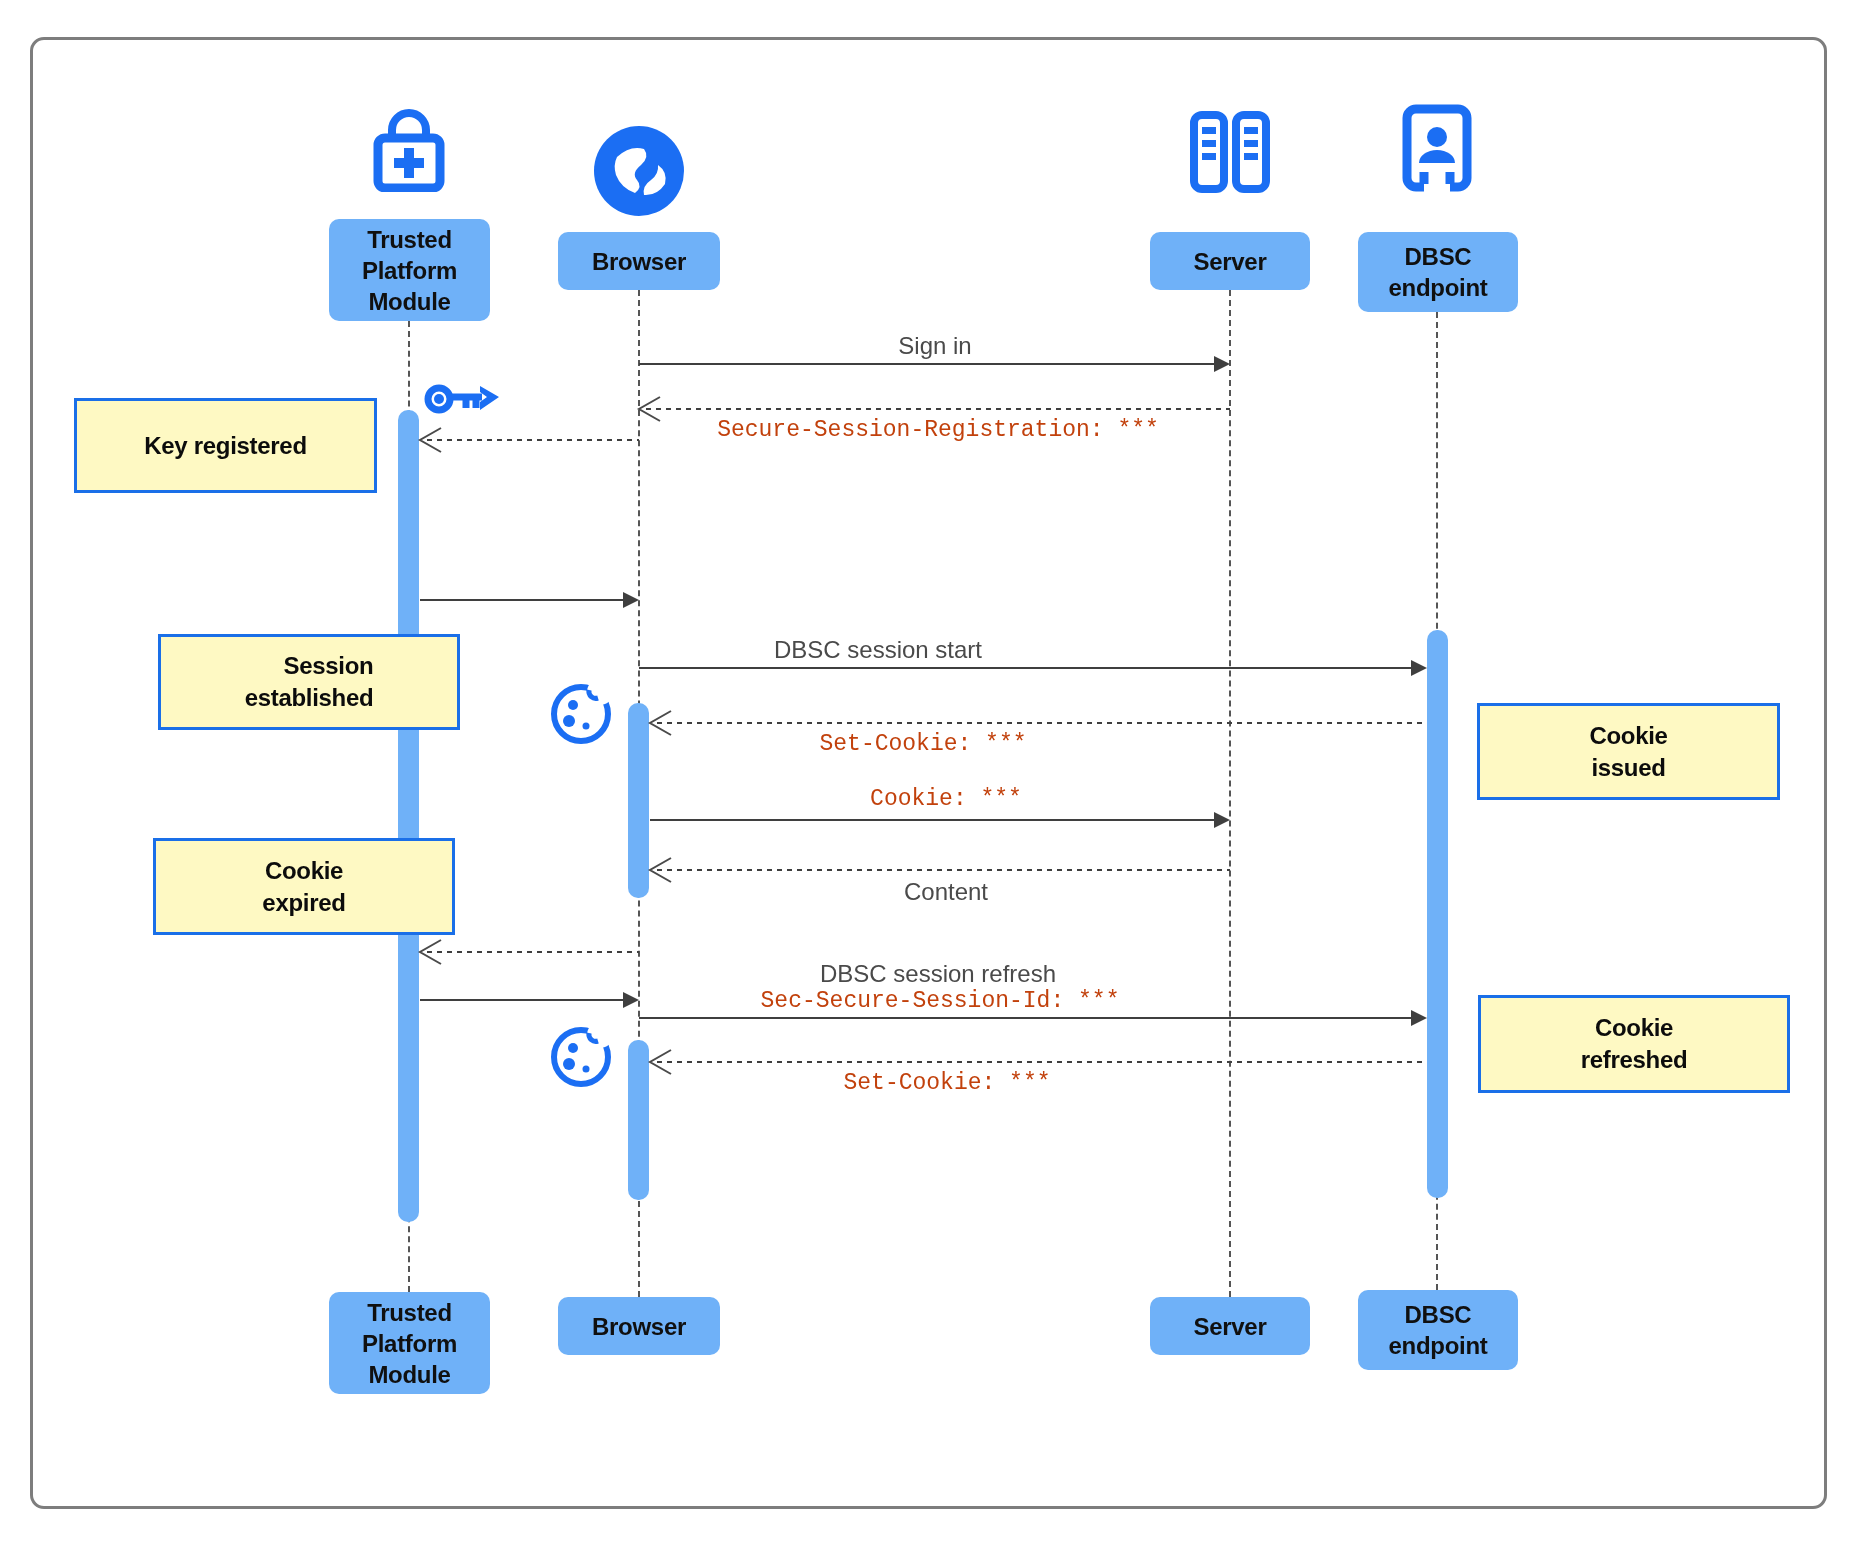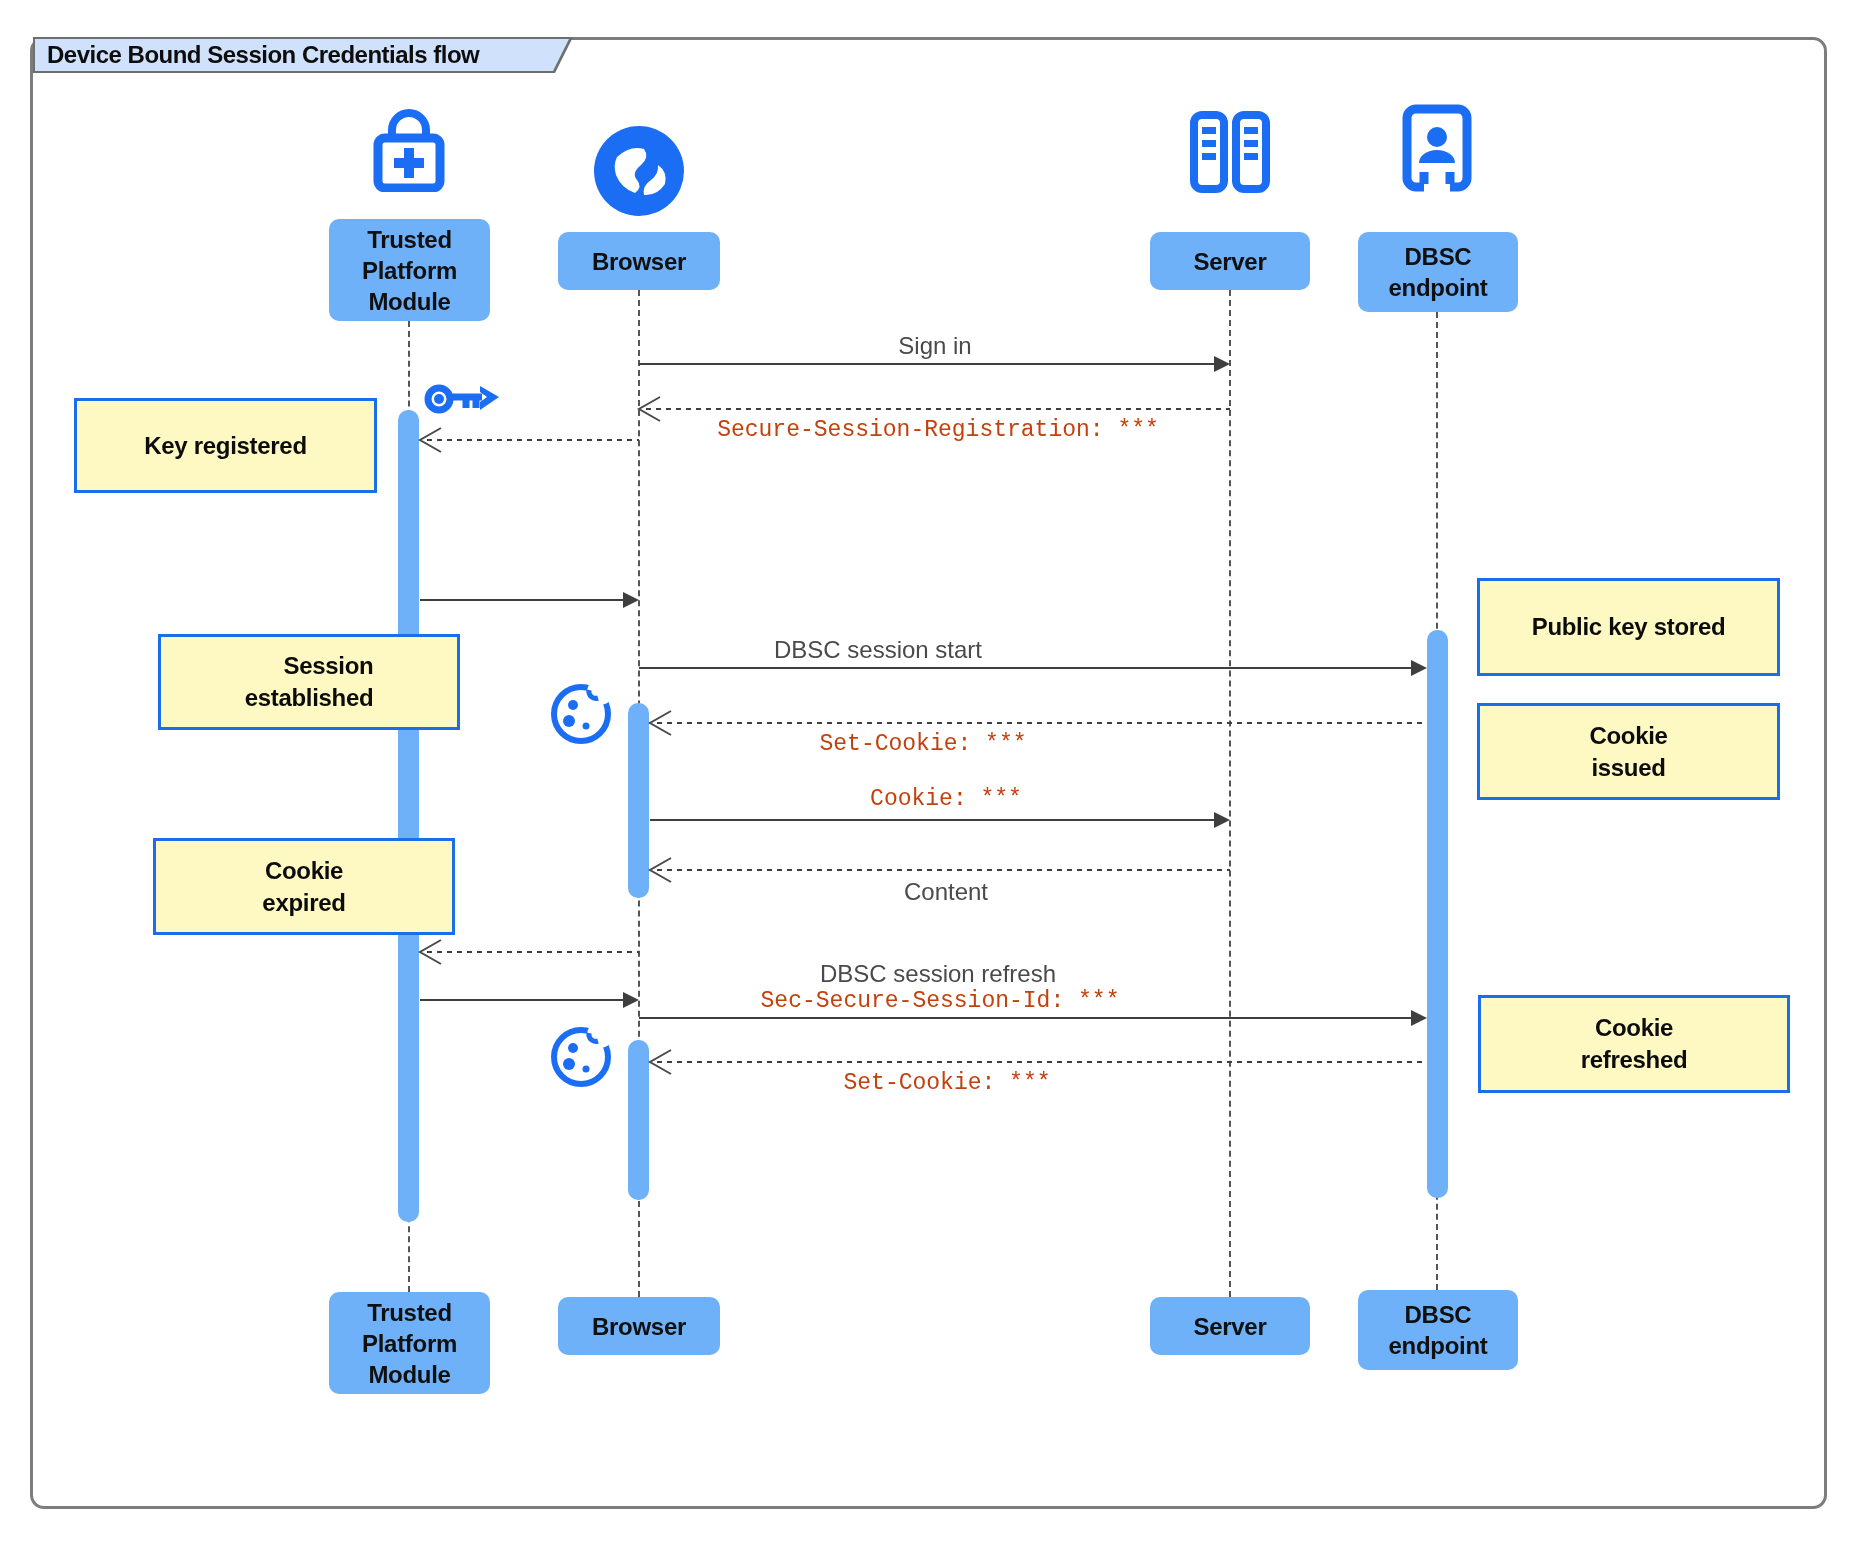--- a/index.html
+++ b/index.html
@@ -61,25 +61,20 @@
   .mlabel.mono{font-family:Liberation Mono, monospace;font-size:23px;color:#c2410c;}
   .icon{position:absolute;z-index:2;}
 </style>
 </head>
 <body>
 
 <div id="stage">
 
   <div class="frame"></div>
 
-  <div class="title-tab-outer">
-    <div class="title-tab-inner">
-      <div class="title-text">Device Bound Session Credentials flow</div>
-    </div>
-  </div>
 
   <div class="lifeline" style="left:408px;top:321px;height:971px;"></div>
   <div class="lifeline" style="left:638px;top:290px;height:1007px;"></div>
   <div class="lifeline" style="left:1229px;top:290px;height:1007px;"></div>
   <div class="lifeline" style="left:1436px;top:312px;height:978px;"></div>
 
   <div class="bar" style="left:398px;top:410px;height:812px;"></div>
   <div class="bar" style="left:628px;top:703px;height:195px;"></div>
   <div class="bar" style="left:628px;top:1040px;height:160px;"></div>
   <div class="bar" style="left:1427px;top:630px;height:568px;"></div>
@@ -164,21 +159,20 @@
   <div class="actorbox" style="left:558px;top:1297px;width:162px;height:58px;">Browser</div>
   <div class="actorbox" style="left:1150px;top:1297px;width:160px;height:58px;">Server</div>
   <div class="actorbox" style="left:1358px;top:1290px;width:160px;height:80px;">DBSC
 endpoint</div>
 
   <div class="note" style="left:74px;top:398px;width:303px;height:95px;">Key registered</div>
   <div class="note" style="left:158px;top:634px;width:302px;height:96px;text-align:right;">Session
 established</div>
   <div class="note" style="left:153px;top:838px;width:302px;height:97px;">Cookie
 expired</div>
-  <div class="note" style="left:1477px;top:578px;width:303px;height:98px;">Public key stored</div>
   <div class="note" style="left:1477px;top:703px;width:303px;height:97px;">Cookie
 issued</div>
   <div class="note" style="left:1478px;top:995px;width:312px;height:98px;">Cookie
 refreshed</div>
 
   <div class="mline solid" style="left:639px;top:363px;width:577px;"></div>
   <div class="head-right" style="left:1214px;top:356px;"></div>
   <div class="mlabel sans" style="left:935px;top:332px;">Sign in</div>
 
   <div class="mline dashed" style="left:646px;top:408px;width:584px;"></div>

